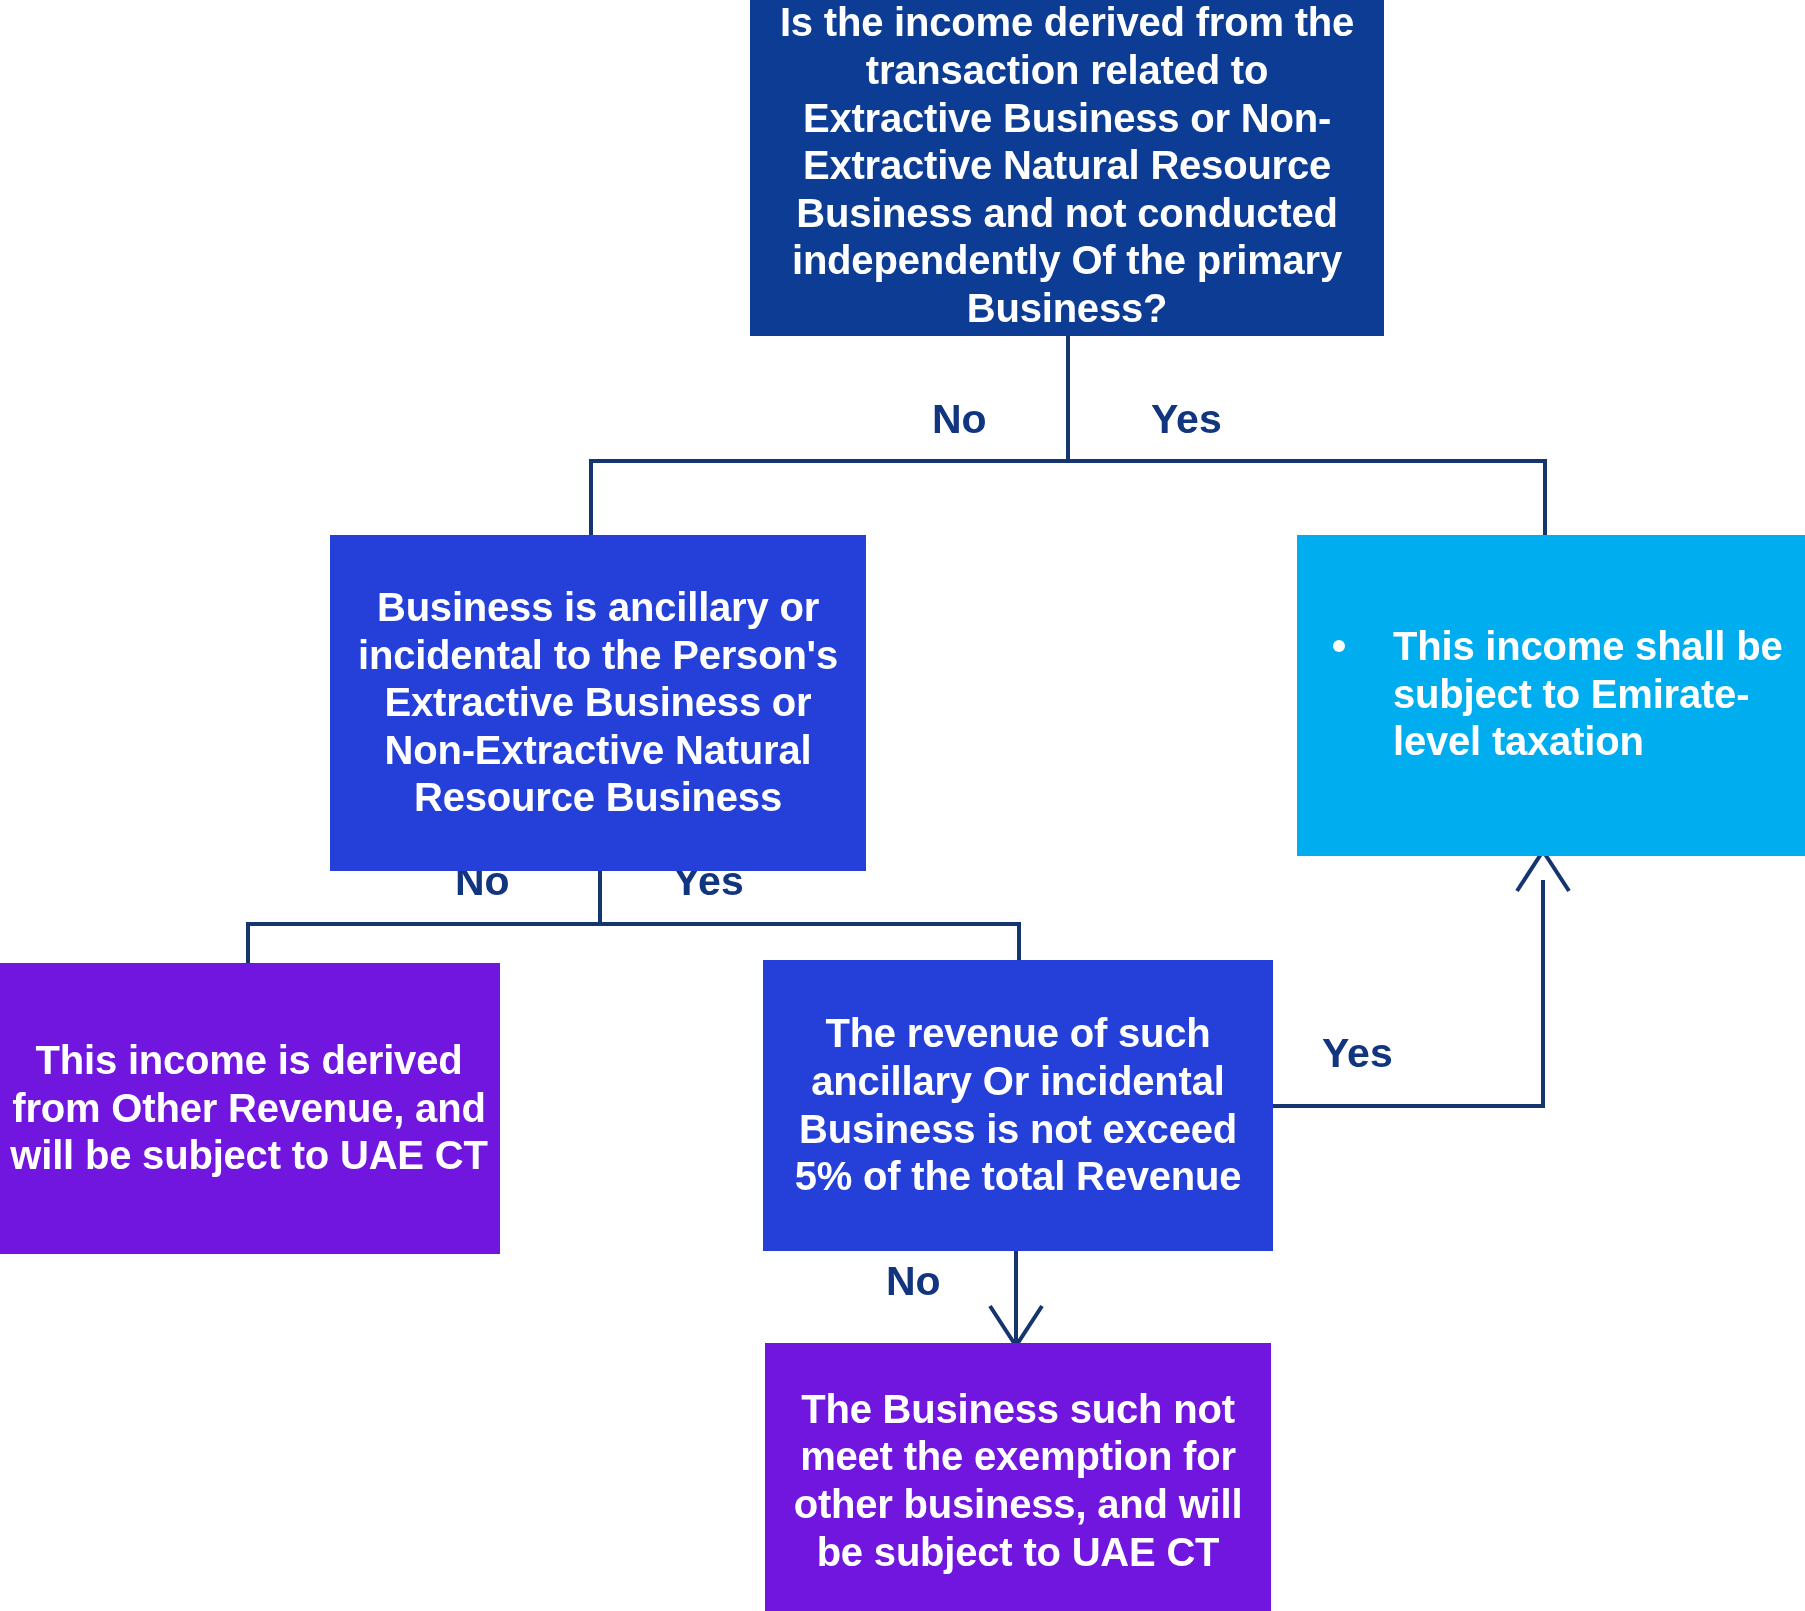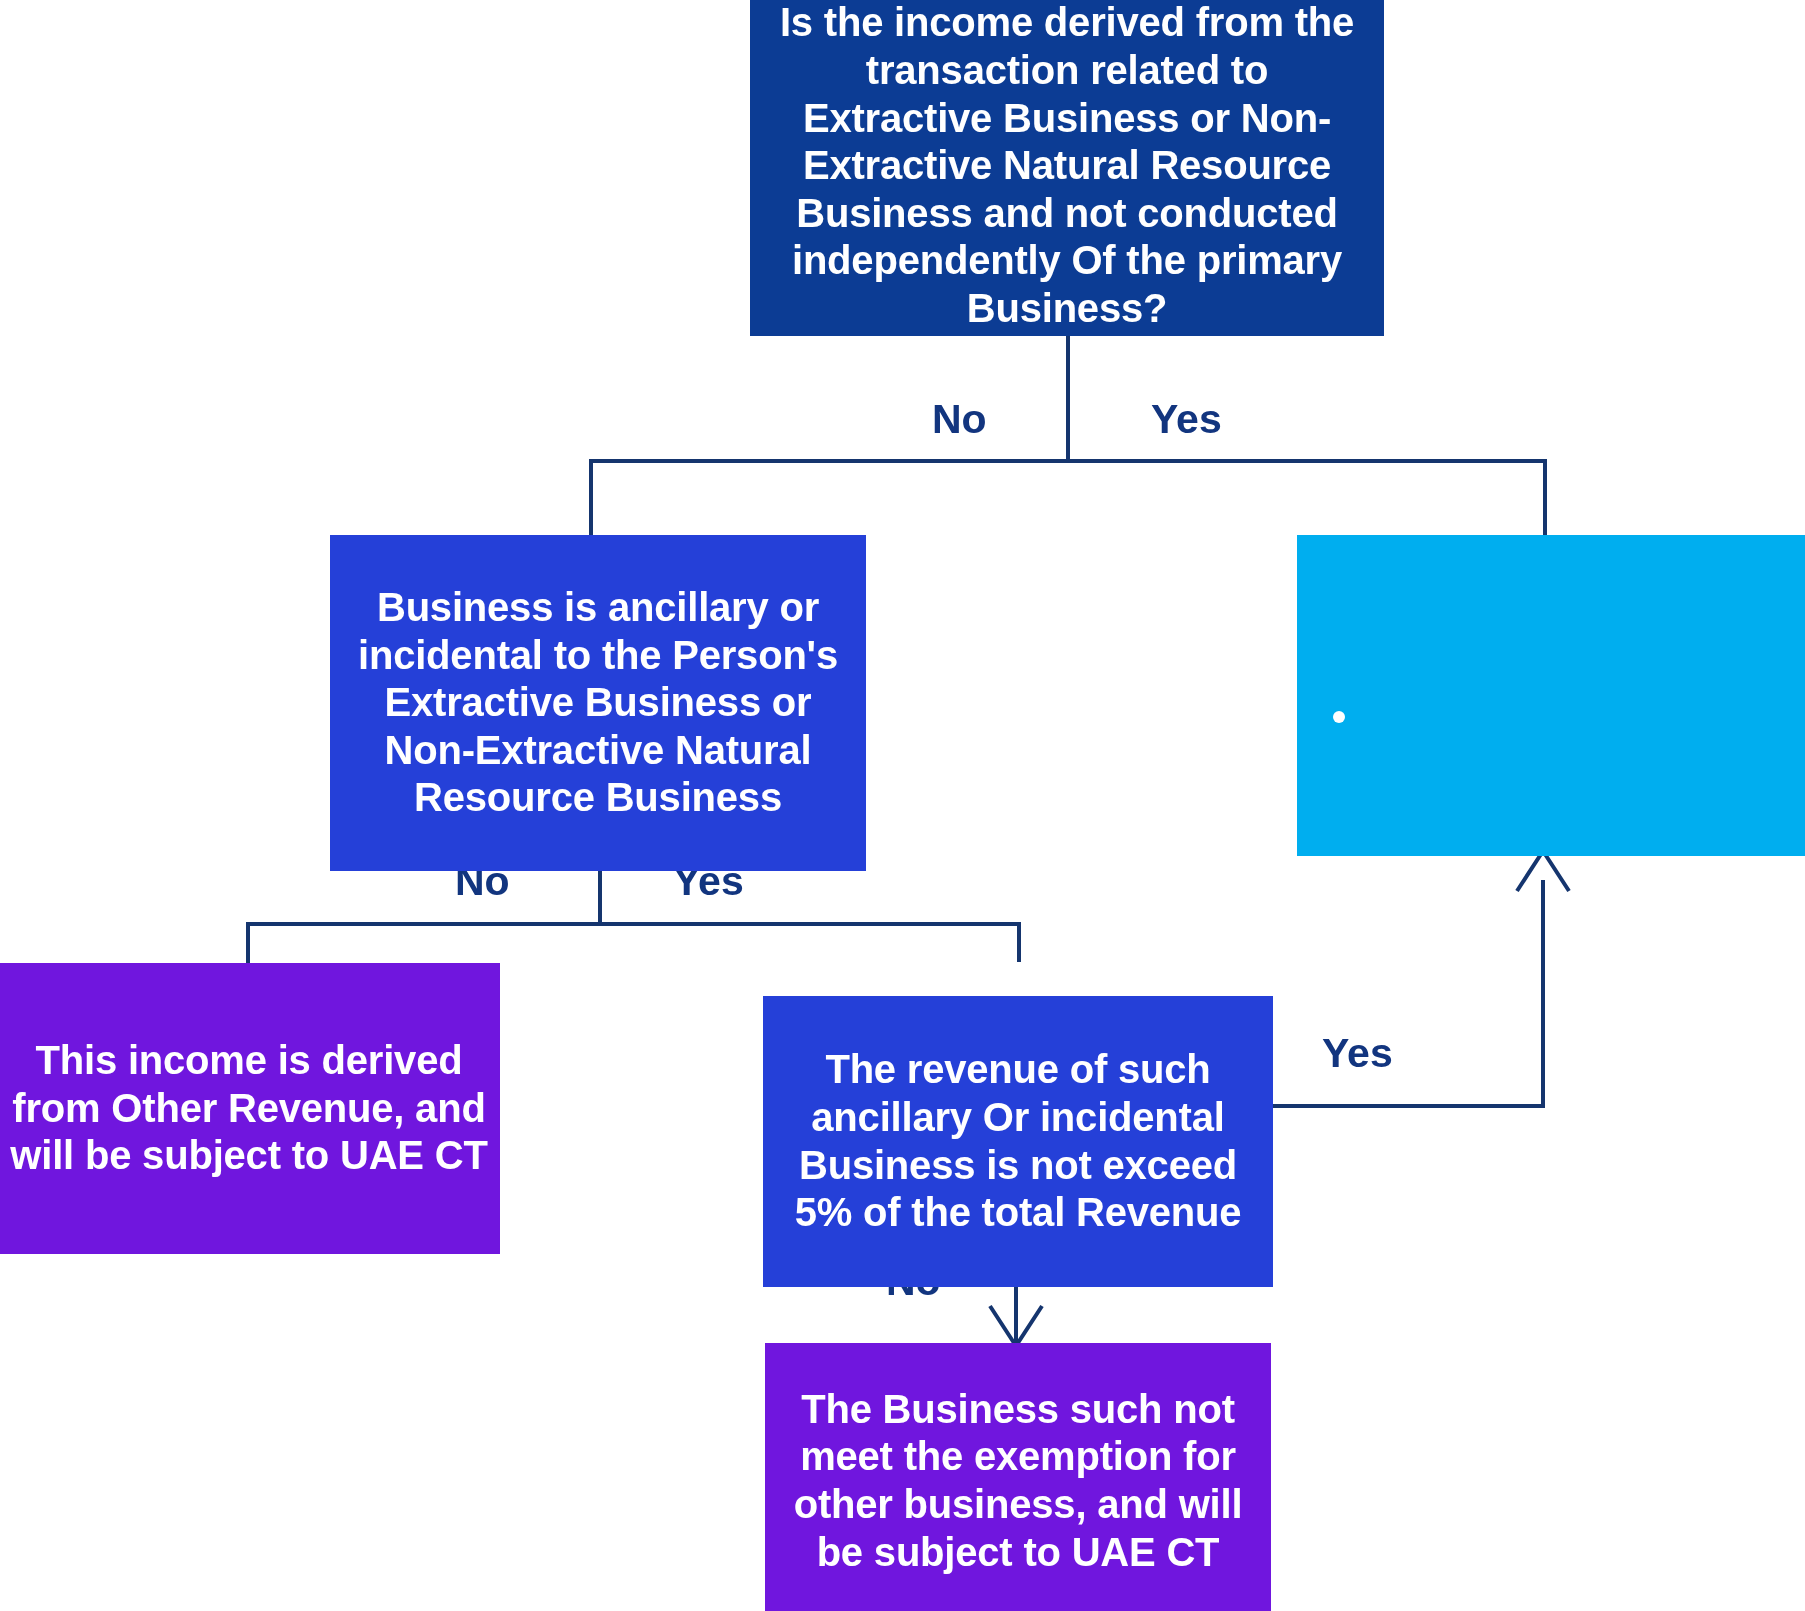--- a/index.html
+++ b/index.html
@@ -54,21 +54,20 @@
     left: -2px; top: 963px; width: 502px; height: 291px;
     background: #7016DE;
     font-size: 40px;
     padding: 0 12px;
   }
   #node-revenue {
     left: 763px; top: 960px; width: 510px; height: 291px;
     background: #2540D8;
     font-size: 40px;
     padding: 0 14px;
-    margin-top: 36px;
   }
   #node-no-exemption {
     left: 765px; top: 1343px; width: 506px; height: 276px;
     background: #7016DE;
     font-size: 40px;
     padding: 0 12px;
   }
 
   
   .bullets {
@@ -154,20 +153,21 @@
   </div>
 
   <div class="node" id="node-ancillary">
     <span class="txt">Business is ancillary or incidental to the Person's Extractive Business or Non-Extractive Natural Resource Business</span>
   </div>
 
   <div class="node" id="node-emirate">
     <ul class="bullets">
       <li>
         <span class="dot"></span>
+        <span>This income shall be subject to Emirate-level taxation</span>
       </li>
     </ul>
   </div>
 
   <div class="node" id="node-other-business">
     <span class="txt">This income is derived from Other Revenue, and will be subject to UAE CT</span>
   </div>
 
   <div class="node" id="node-revenue">
     <span class="txt">The revenue of such ancillary Or incidental Business is not exceed 5% of the total Revenue</span>

